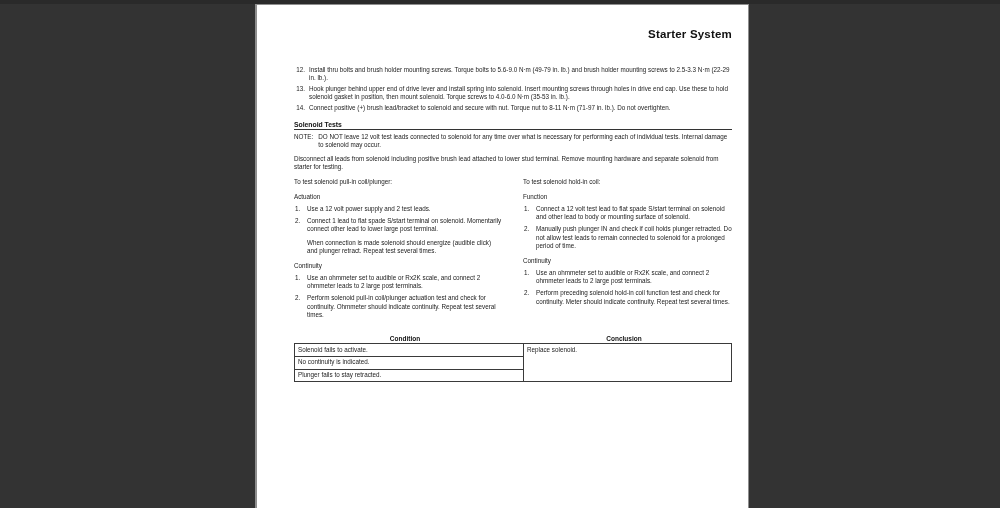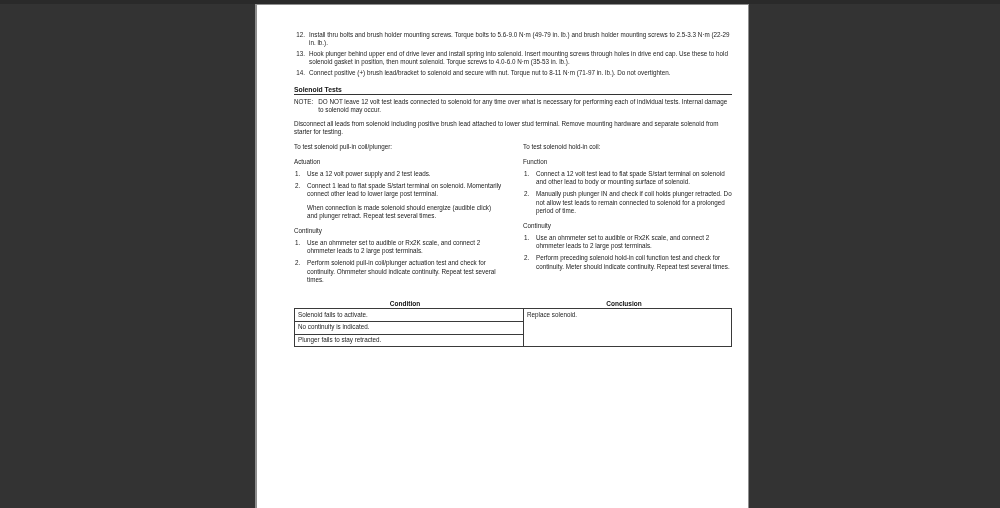--- a/index.html
+++ b/index.html
@@ -211,20 +211,21 @@
 <body>
 
 <div id="viewer">
 
   <div id="top-strip"></div>
   <div id="page-shadow"></div>
 
   <div id="page">
     <div id="page-inner">
 
+      <div class="page-title">Starter System</div>
 
       <div class="proc-list">
 
         <div class="proc-item">
           <div class="proc-num">12.</div>
           <div class="proc-text">Install thru bolts and brush holder mounting screws. Torque bolts to 5.6-9.0 N·m (49-79 in. lb.) and brush holder mounting screws to 2.5-3.3 N·m (22-29 in. lb.).</div>
         </div>
 
         <div class="proc-item">
           <div class="proc-num">13.</div>

